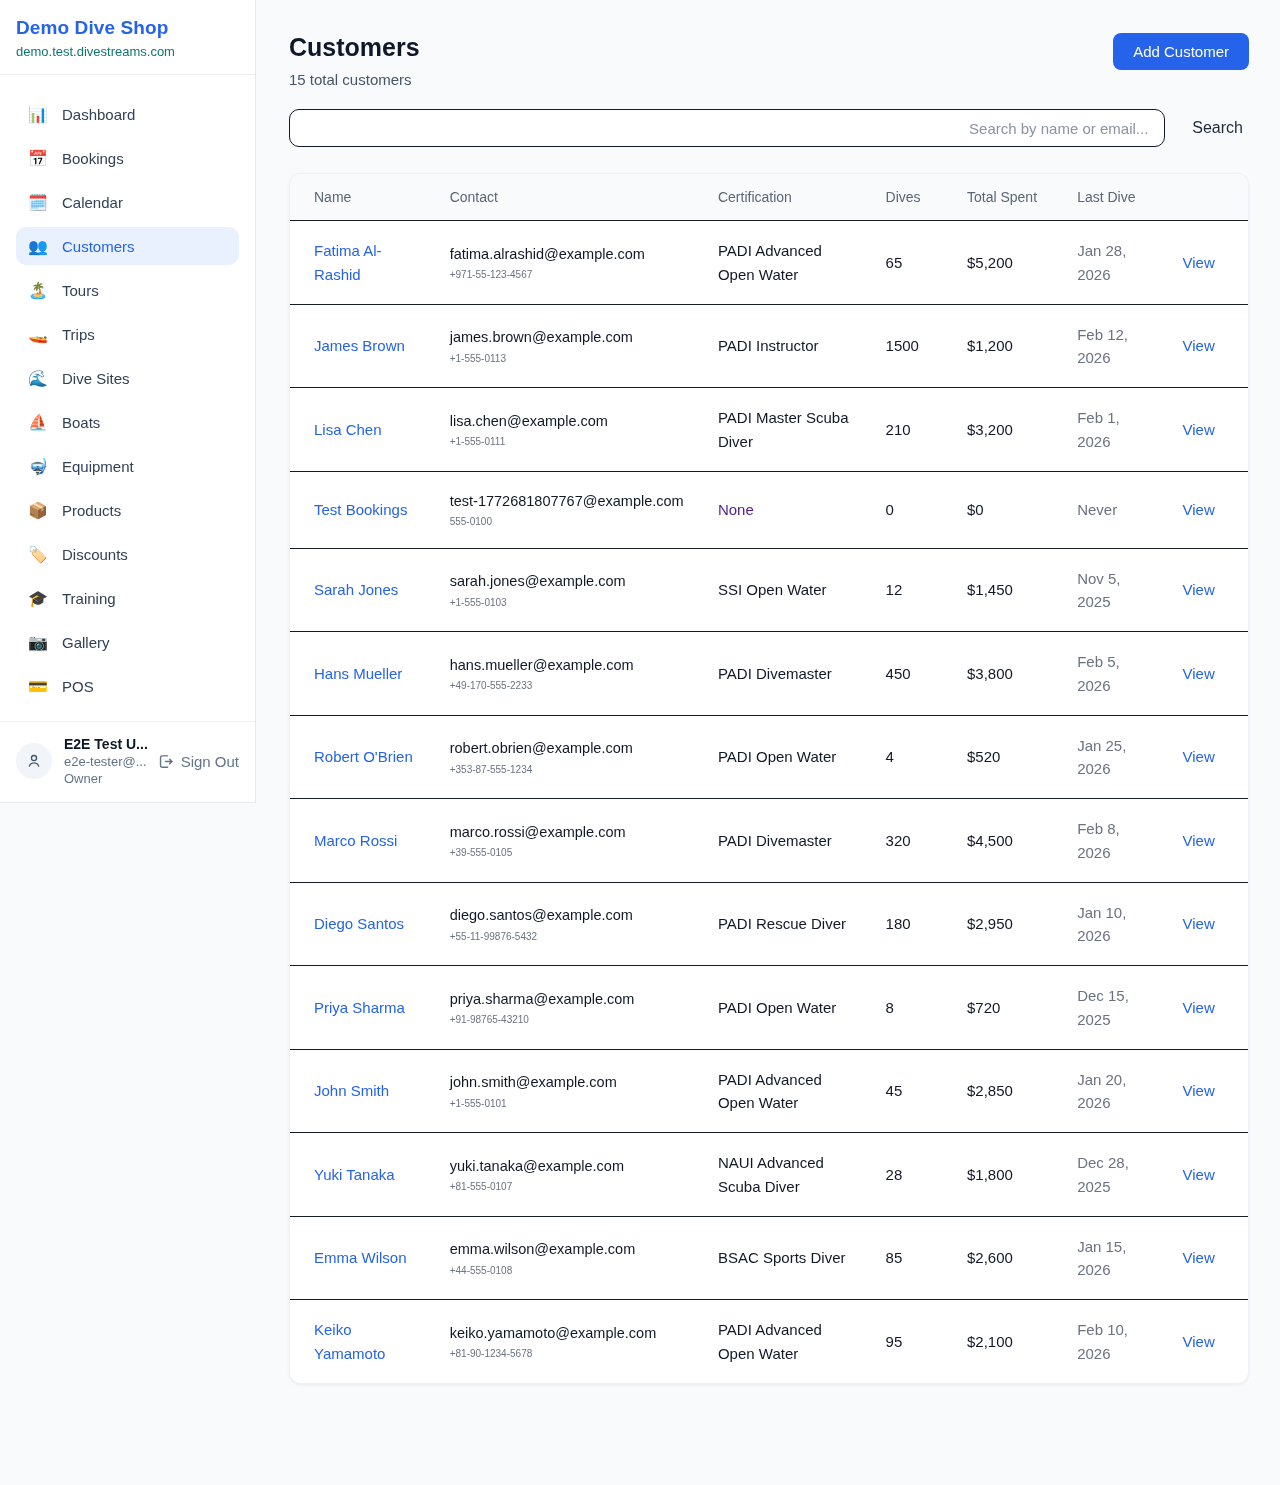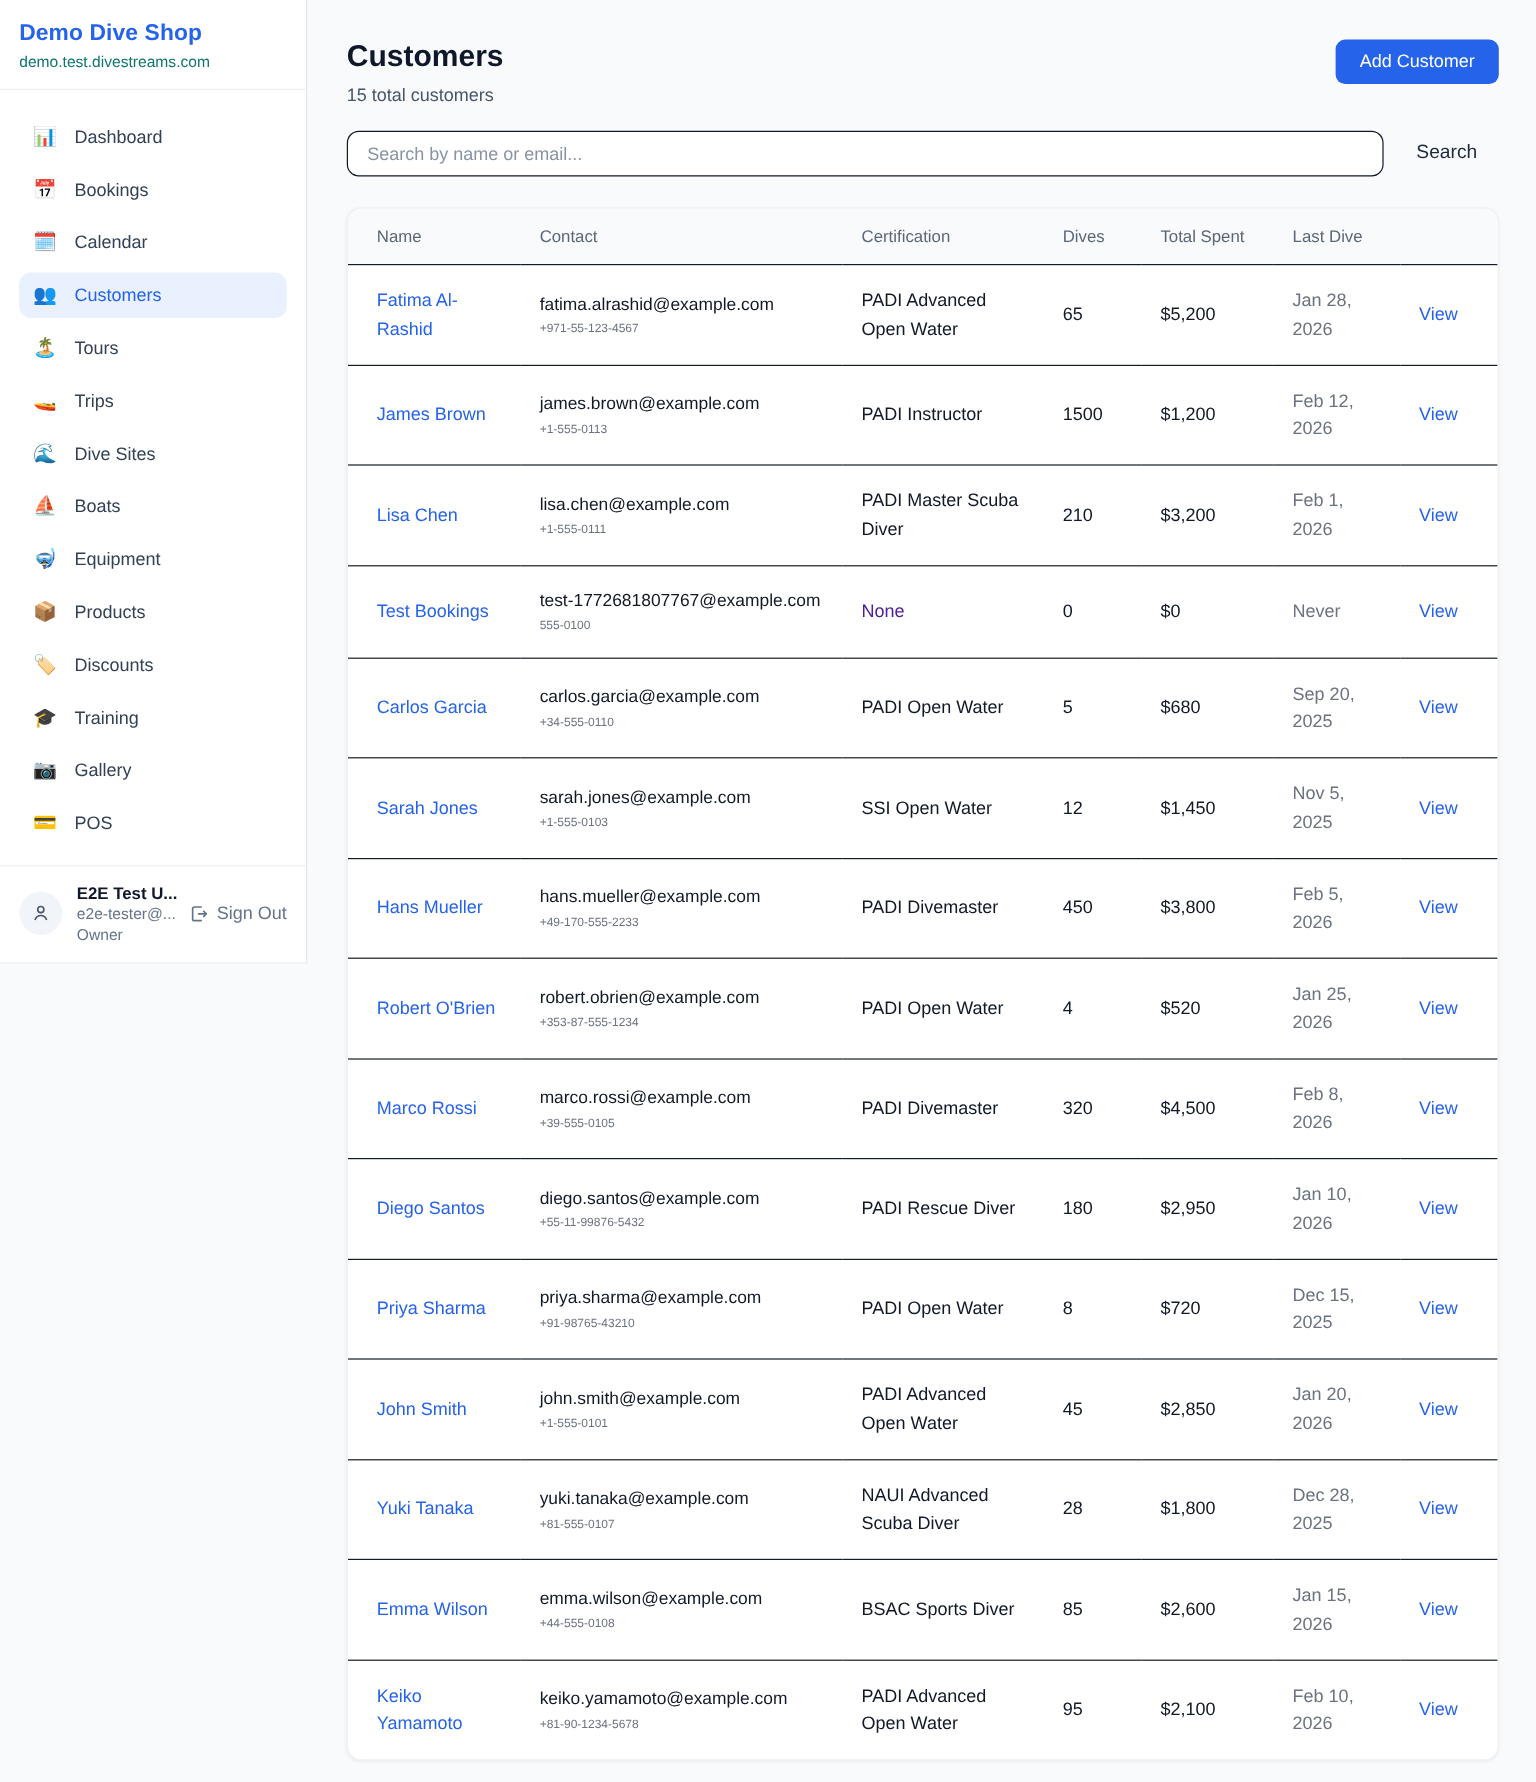--- a/index.html
+++ b/index.html
@@ -55,26 +55,26 @@
   .page-sub { font-size:15px; color:#475569; margin-top:9px; }
   .btn-primary {
     background:#2563eb; color:#fff; border:none; border-radius:8px;
     font-size:15px; font-weight:500; padding:10px 20px; cursor:pointer;
     font-family:inherit;
   }
   .search-row { display:flex; align-items:center; margin-top:21px; }
   .search-input {
     flex:1; height:38px; border:1px solid #0f172a; border-radius:10px;
     padding:0 16px; font-size:15px; font-family:inherit; color:#0f172a;
-    background:#fff; outline:none;
+    background:#fff; outline:none;text-align:right;
   }
   .search-input::placeholder { color:#8a93a3; }
   .search-btn {
     background:none; border:none; font-family:inherit; font-size:16px;
-    color:#1e293b; margin-left:27px; margin-right:18px; cursor:pointer;
+    color:#1e293b; margin-left:27px; margin-right:6px; cursor:pointer;
   }
   
   .card {
     margin-top:26px; background:#fff; border-radius:12px;
     border:1px solid #eef1f5;
     box-shadow:0 1px 3px rgba(15,23,42,.06);
     overflow:hidden;
   }
   table { width:100%; border-collapse:collapse; }
   thead th {
@@ -270,32 +270,20 @@
       <div class="email">test-1772681807767@example.com</div>
       <div class="phone">555-0100</div>
     </td>
     <td class="c-cert muted">None</td>
     <td class="c-dives">0</td>
     <td class="c-spent">$0</td>
     <td class="c-last">Never</td>
     <td><a class="view-link">View</a></td>
   </tr>
 
-  <tr>
-    <td><a class="name-link">Carlos Garcia</a></td>
-    <td>
-      <div class="email">carlos.garcia@example.com</div>
-      <div class="phone">+34-555-0110</div>
-    </td>
-    <td class="c-cert">PADI Open Water</td>
-    <td class="c-dives">5</td>
-    <td class="c-spent">$680</td>
-    <td class="c-last">Sep 20, 2025</td>
-    <td><a class="view-link">View</a></td>
-  </tr>
 
   <tr>
     <td><a class="name-link">Sarah Jones</a></td>
     <td>
       <div class="email">sarah.jones@example.com</div>
       <div class="phone">+1-555-0103</div>
     </td>
     <td class="c-cert">SSI Open Water</td>
     <td class="c-dives">12</td>
     <td class="c-spent">$1,450</td>

